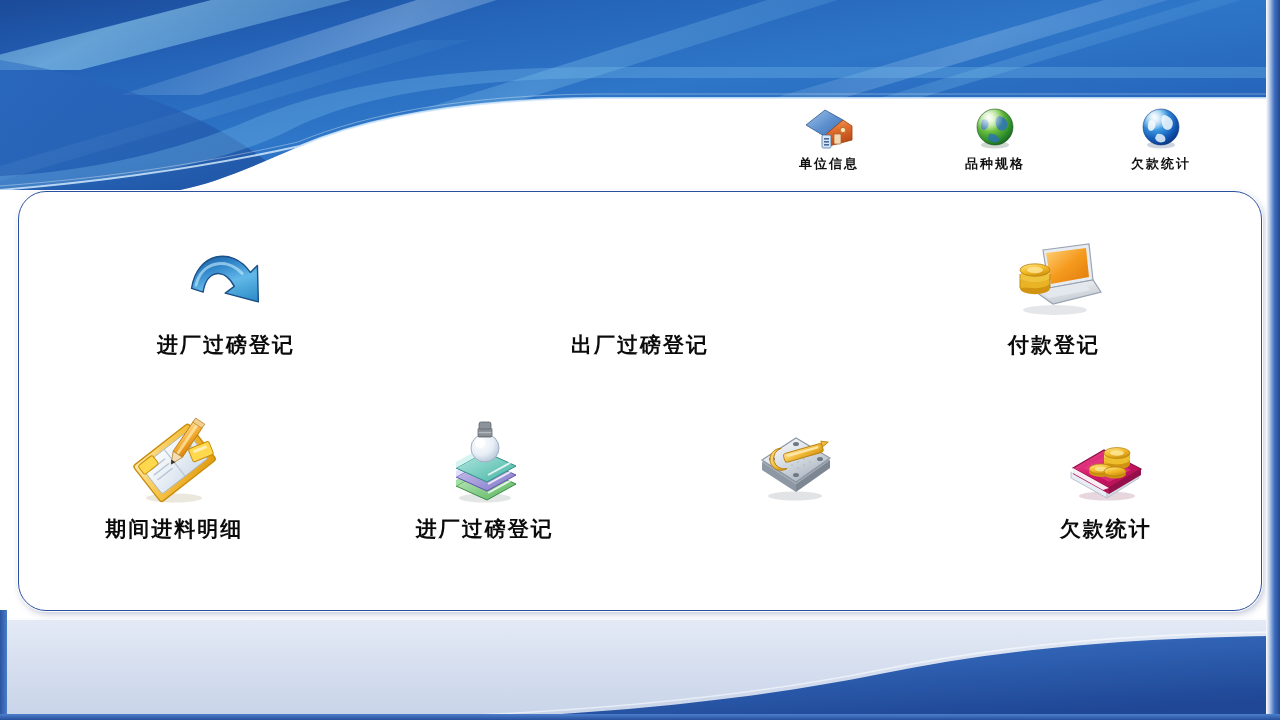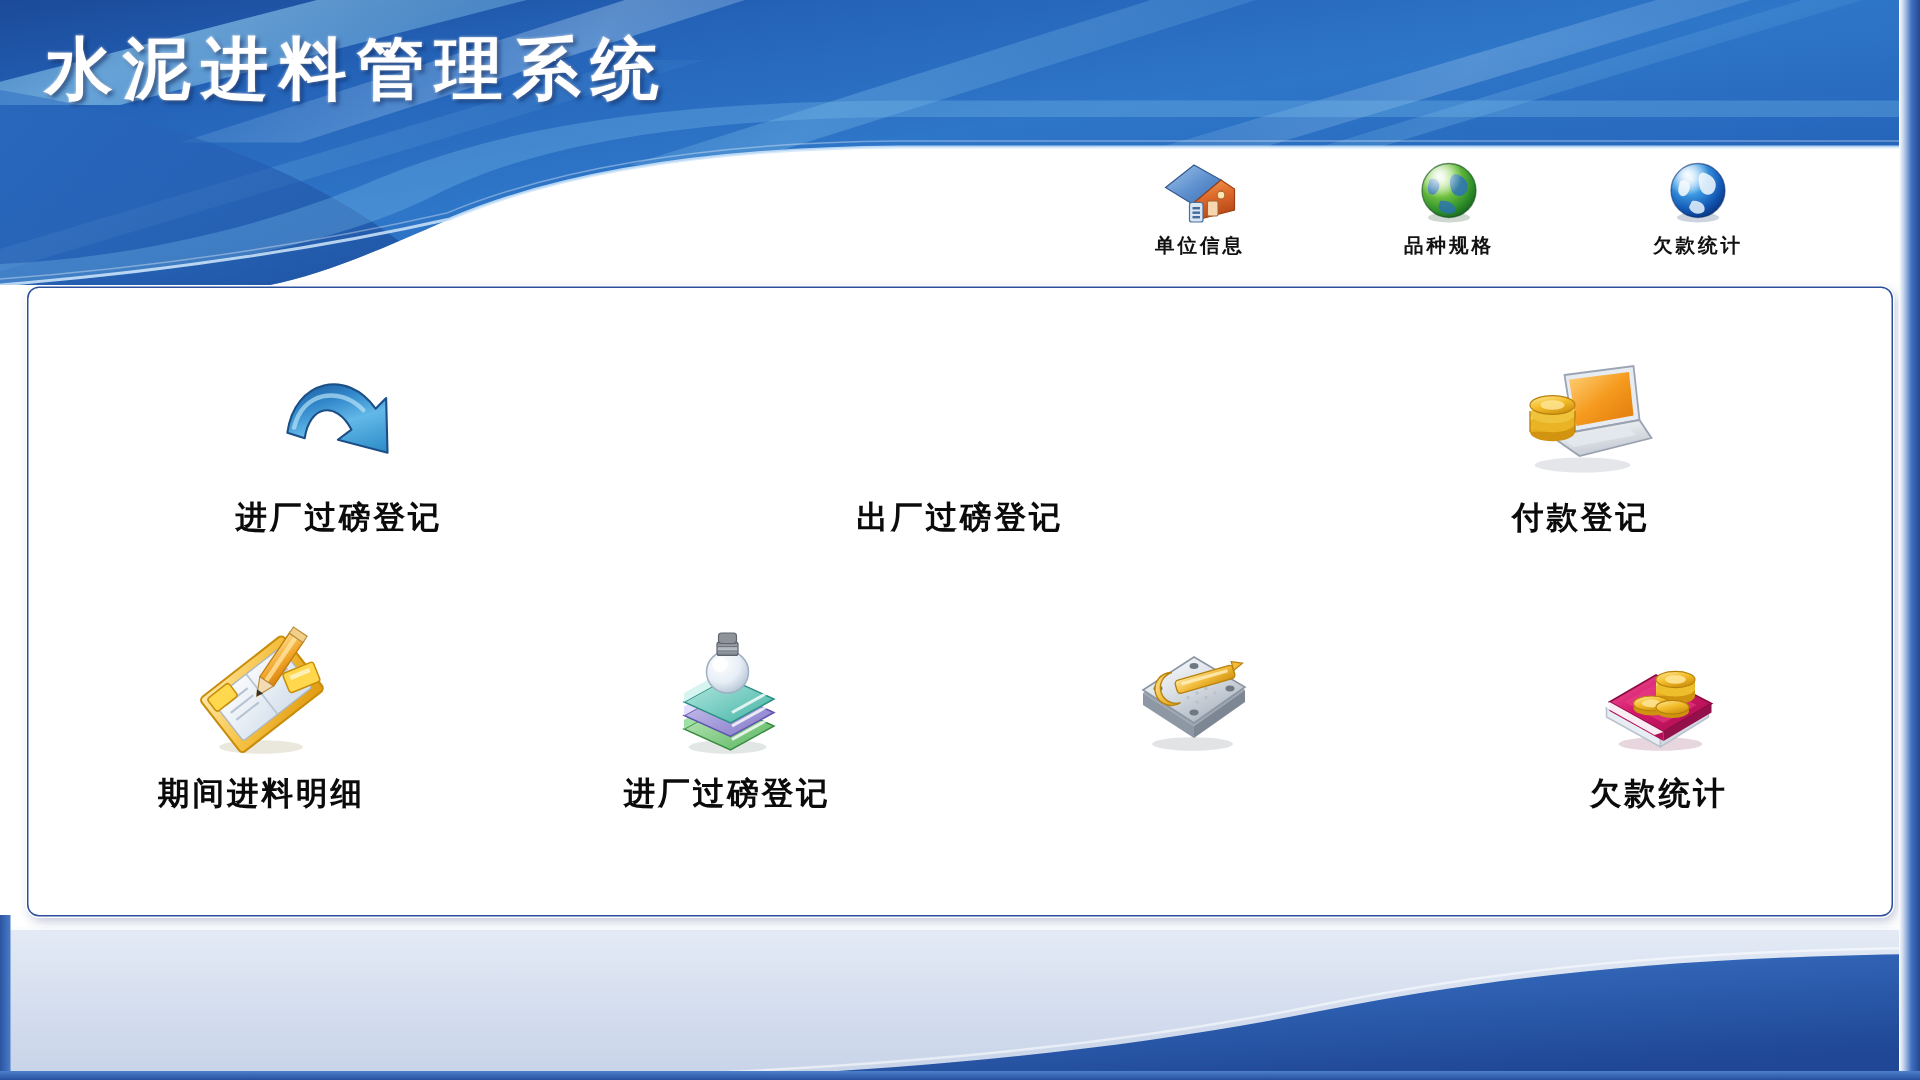--- a/index.html
+++ b/index.html
@@ -36,21 +36,21 @@
       2px 2px 3px rgba(8,30,80,.55),
       0 0 2px rgba(255,255,255,.8);
     font-family:"DejaVu Sans","Liberation Sans",sans-serif;
     white-space:nowrap;
     z-index:5;
   }
 
   
   .toolbar {
     position:absolute;
-    left:717px; top:104px;
+    left:746px; top:104px;
     width:500px; height:84px;
     display:flex;
     z-index:6;
   }
   .tool-item {
     width:166px;
     display:flex; flex-direction:column;
     align-items:center; justify-content:flex-start;
     cursor:pointer;
   }
@@ -64,21 +64,21 @@
     text-shadow:0 1px 0 rgba(255,255,255,.9);
   }
 
   
   .main-panel {
     position:absolute;
     left:18px; top:191px;
     width:1244px; height:420px;
     background:#ffffff;
     border:1px solid #2c4f9e;
-    border-radius:8px;
+    border-radius:28px;
     box-shadow:
       0 0 0 1px rgba(255,255,255,.9),
       2px 3px 7px rgba(40,60,120,.30);
     z-index:4;
   }
 
   .grid-row {
     position:absolute; left:0; width:100%;
     display:flex;
   }
@@ -182,21 +182,20 @@
         <path d="M0,60 C120,80 230,120 300,190 L0,190 Z" fill="url(#hdrG2)" opacity=".55"></path>
 
         <path d="M0,176 C90,172 180,150 250,120 C340,82 450,68 600,67 L1280,67 L1280,78 L600,78
                  C470,79 360,94 290,130 C215,168 95,186 0,189 Z" fill="#7fc2ef" opacity=".30"></path>
       </g>
 
       <path d="M0,190 C120,180 215,165 300,146 C370,116 470,99 600,98 L1280,98" fill="none" stroke="#cfe6fa" stroke-width="2" opacity=".85"></path>
       <path d="M0,186 C120,177 214,161 298,142 C368,113 468,95 598,94 L1280,94" fill="none" stroke="#ffffff" stroke-width="1" opacity=".35"></path>
     </svg>
 
-    <div class="app-title">水泥进料管理系统</div>
   </div>
 
   <div class="toolbar">
 
     <div class="tool-item">
       <div class="tool-ico">
         <svg width="52" height="48" viewBox="0 0 52 48">
           <defs>
             <linearGradient id="hfBlue" x1="0" y1="0" x2="1" y2="1">
               <stop offset="0%" stop-color="#9fc4ea"></stop>

